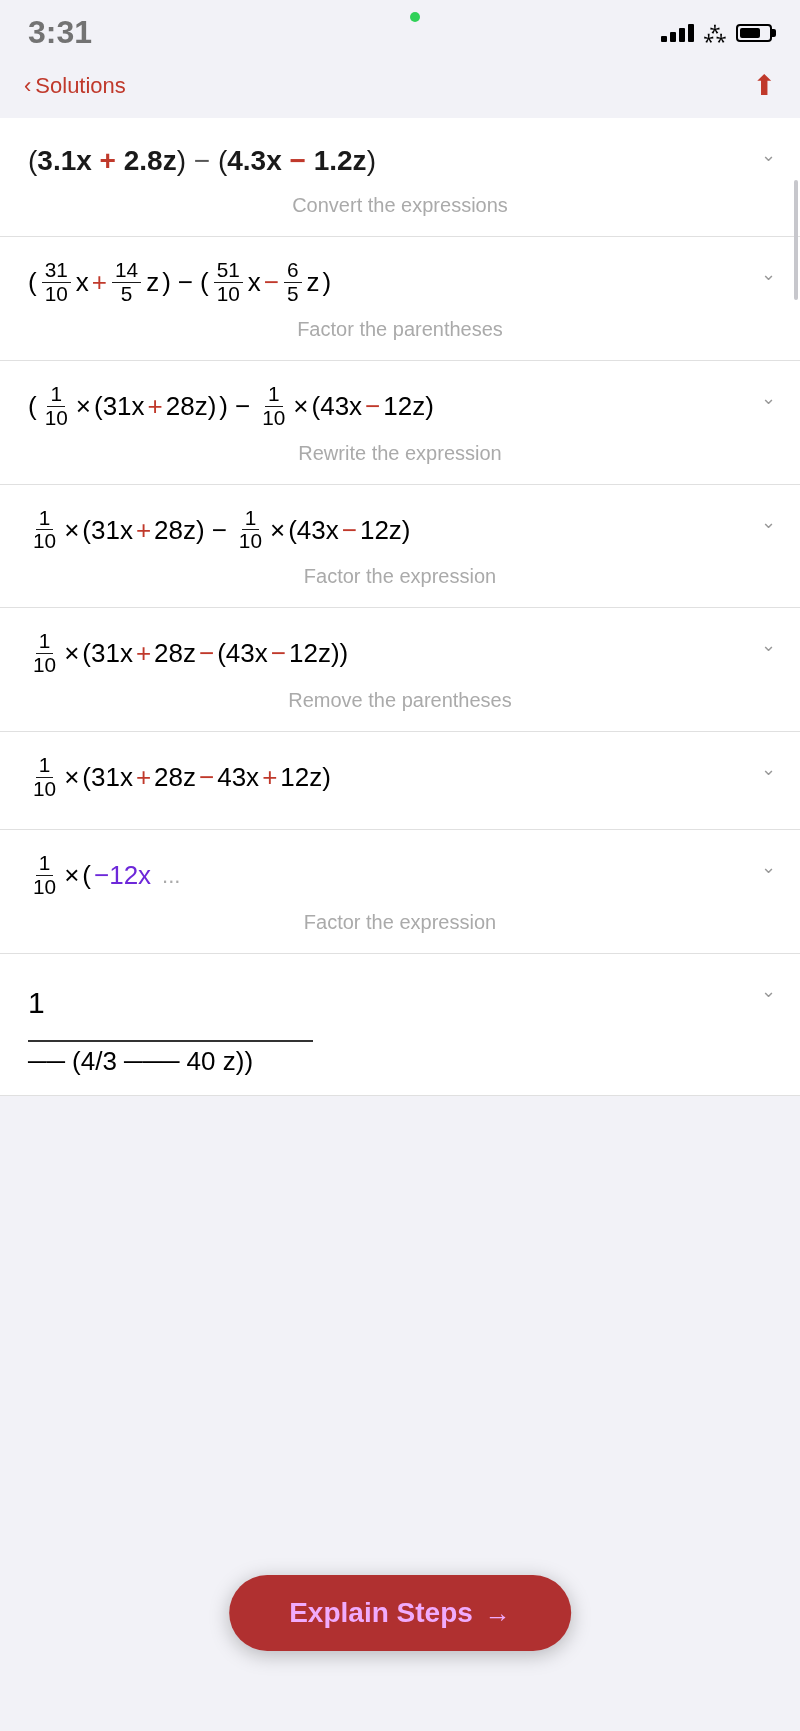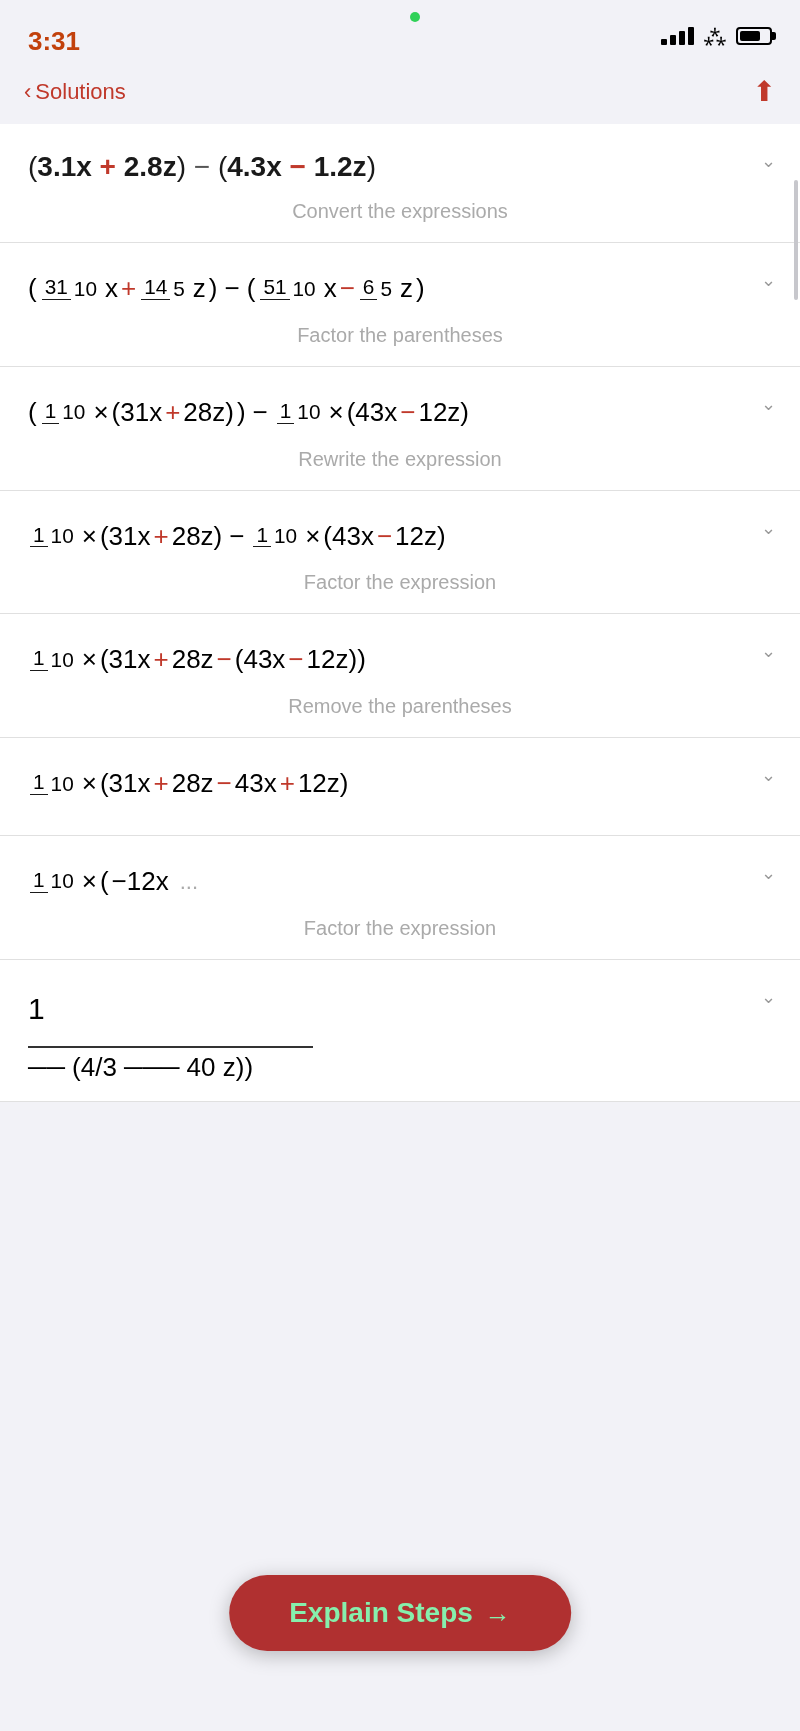--- a/index.html
+++ b/index.html
@@ -16,24 +16,23 @@
     
     .status-bar {
       display: flex;
       justify-content: space-between;
       align-items: center;
       padding: 14px 28px 8px;
       background: #f2f2f7;
     }
 
     .status-time {
-      font-size: 26px;
+      font-size: 32px;
       font-weight: 600;
-      color: #c2410c;
-      margin-top: 12px;
+      color: #737373;
     }
 
     .status-icons {
       display: flex;
       align-items: center;
       gap: 10px;
     }
 
     .signal-bars {
       display: flex;
@@ -156,21 +155,21 @@
 
     .step-description {
       font-size: 20px;
       color: #aaa;
       line-height: 1.3;
       text-align: center;
     }
 
     .frac {
       display: inline-flex;
-      flex-direction: row;
+      flex-direction: column;
       align-items: center;
       vertical-align: middle;
       margin: 0 2px;
     }
 
     .frac-num {
       font-size: 0.8em;
       border-bottom: 1.5px solid #1a1a1a;
       padding: 0 3px 1px;
       line-height: 1;
@@ -202,21 +201,21 @@
     .explain-btn-container {
       position: fixed;
       bottom: 80px;
       left: 50%;
       transform: translateX(-50%);
       z-index: 100;
     }
 
     .explain-btn {
       background: #b03030;
-      color: #86efac;
+      color: #f0abfc;
       border: none;
       border-radius: 50px;
       padding: 22px 60px;
       font-size: 28px;
       font-weight: 600;
       cursor: pointer;
       display: flex;
       align-items: center;
       gap: 12px;
       white-space: nowrap;
@@ -409,21 +408,21 @@
 
   <div class="step-row">
     <span class="step-chevron">⌄</span>
     <div class="math-row">
       <span class="frac">
           <span class="frac-num">1</span>
           <span class="frac-den">10</span>
         </span>
       <span>×</span>
       <span>(</span>
-      <span style="color:#000000;text-align:center;">−12x</span>
+      <span style="color:#6d28d9;text-align:center;">−12x</span>
       <span style="color:#aaa; font-size:22px; margin-left:8px;">...</span>
     </div>
     <div class="step-description">Factor the expression</div>
   </div>
 
   <div class="step-row">
     <span class="step-chevron">⌄</span>
     <div class="math-row">
       <span style="font-size:30px; font-weight:400;">1</span>
     </div>

